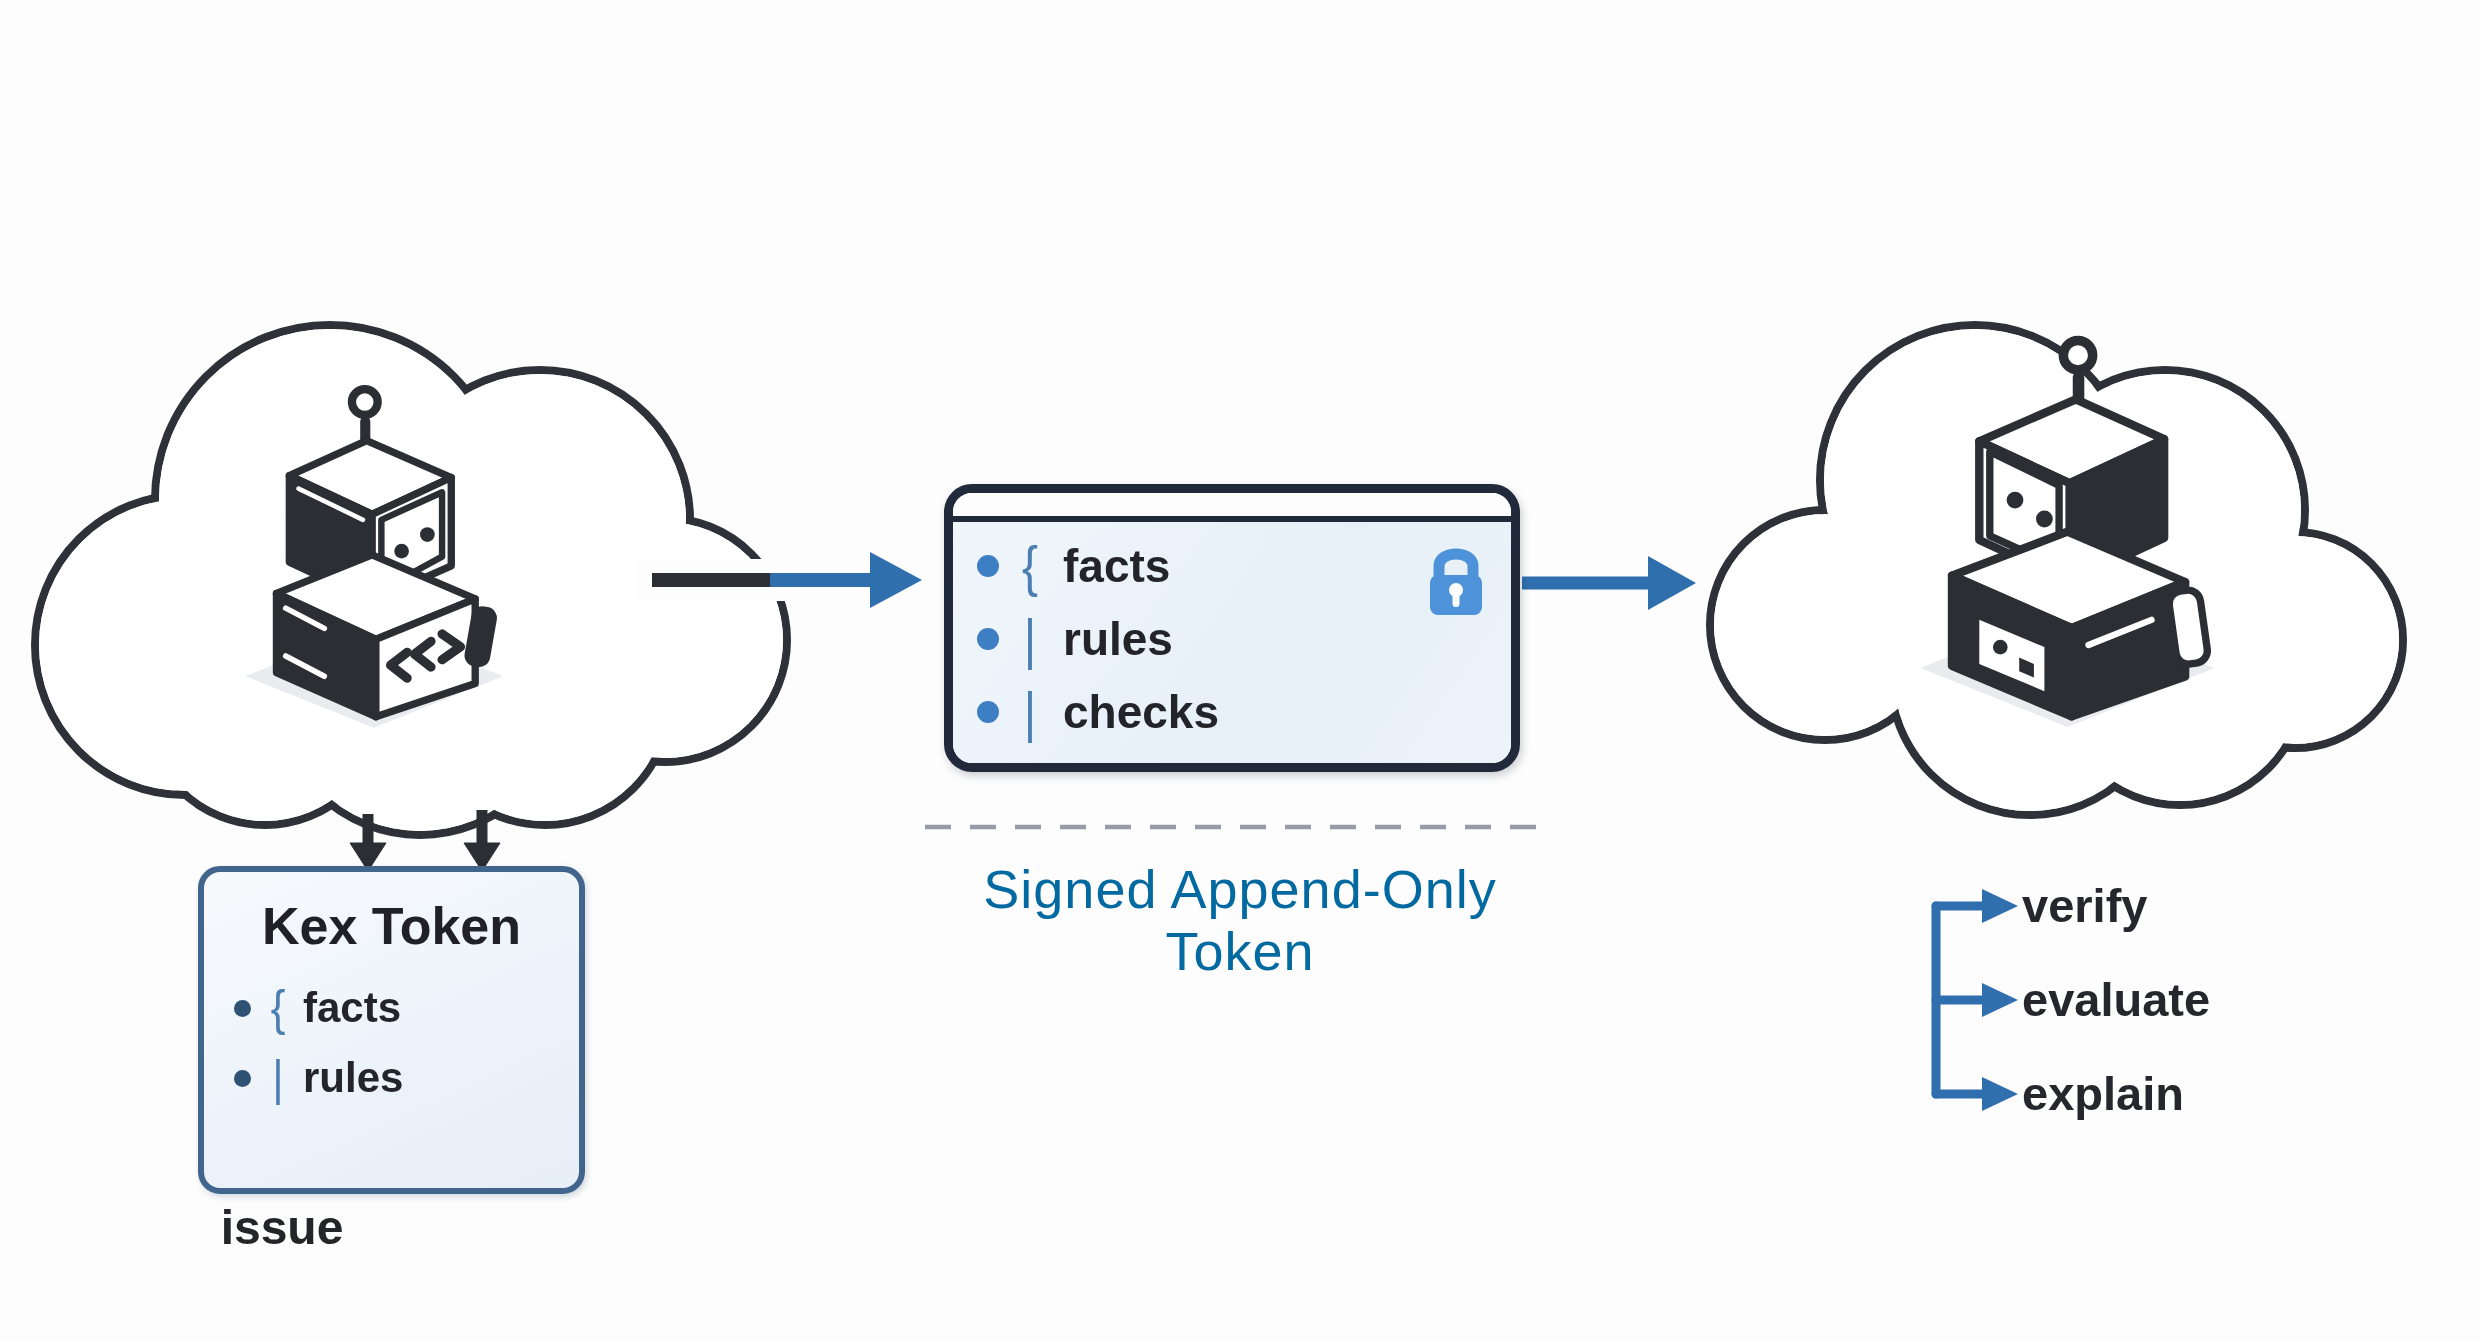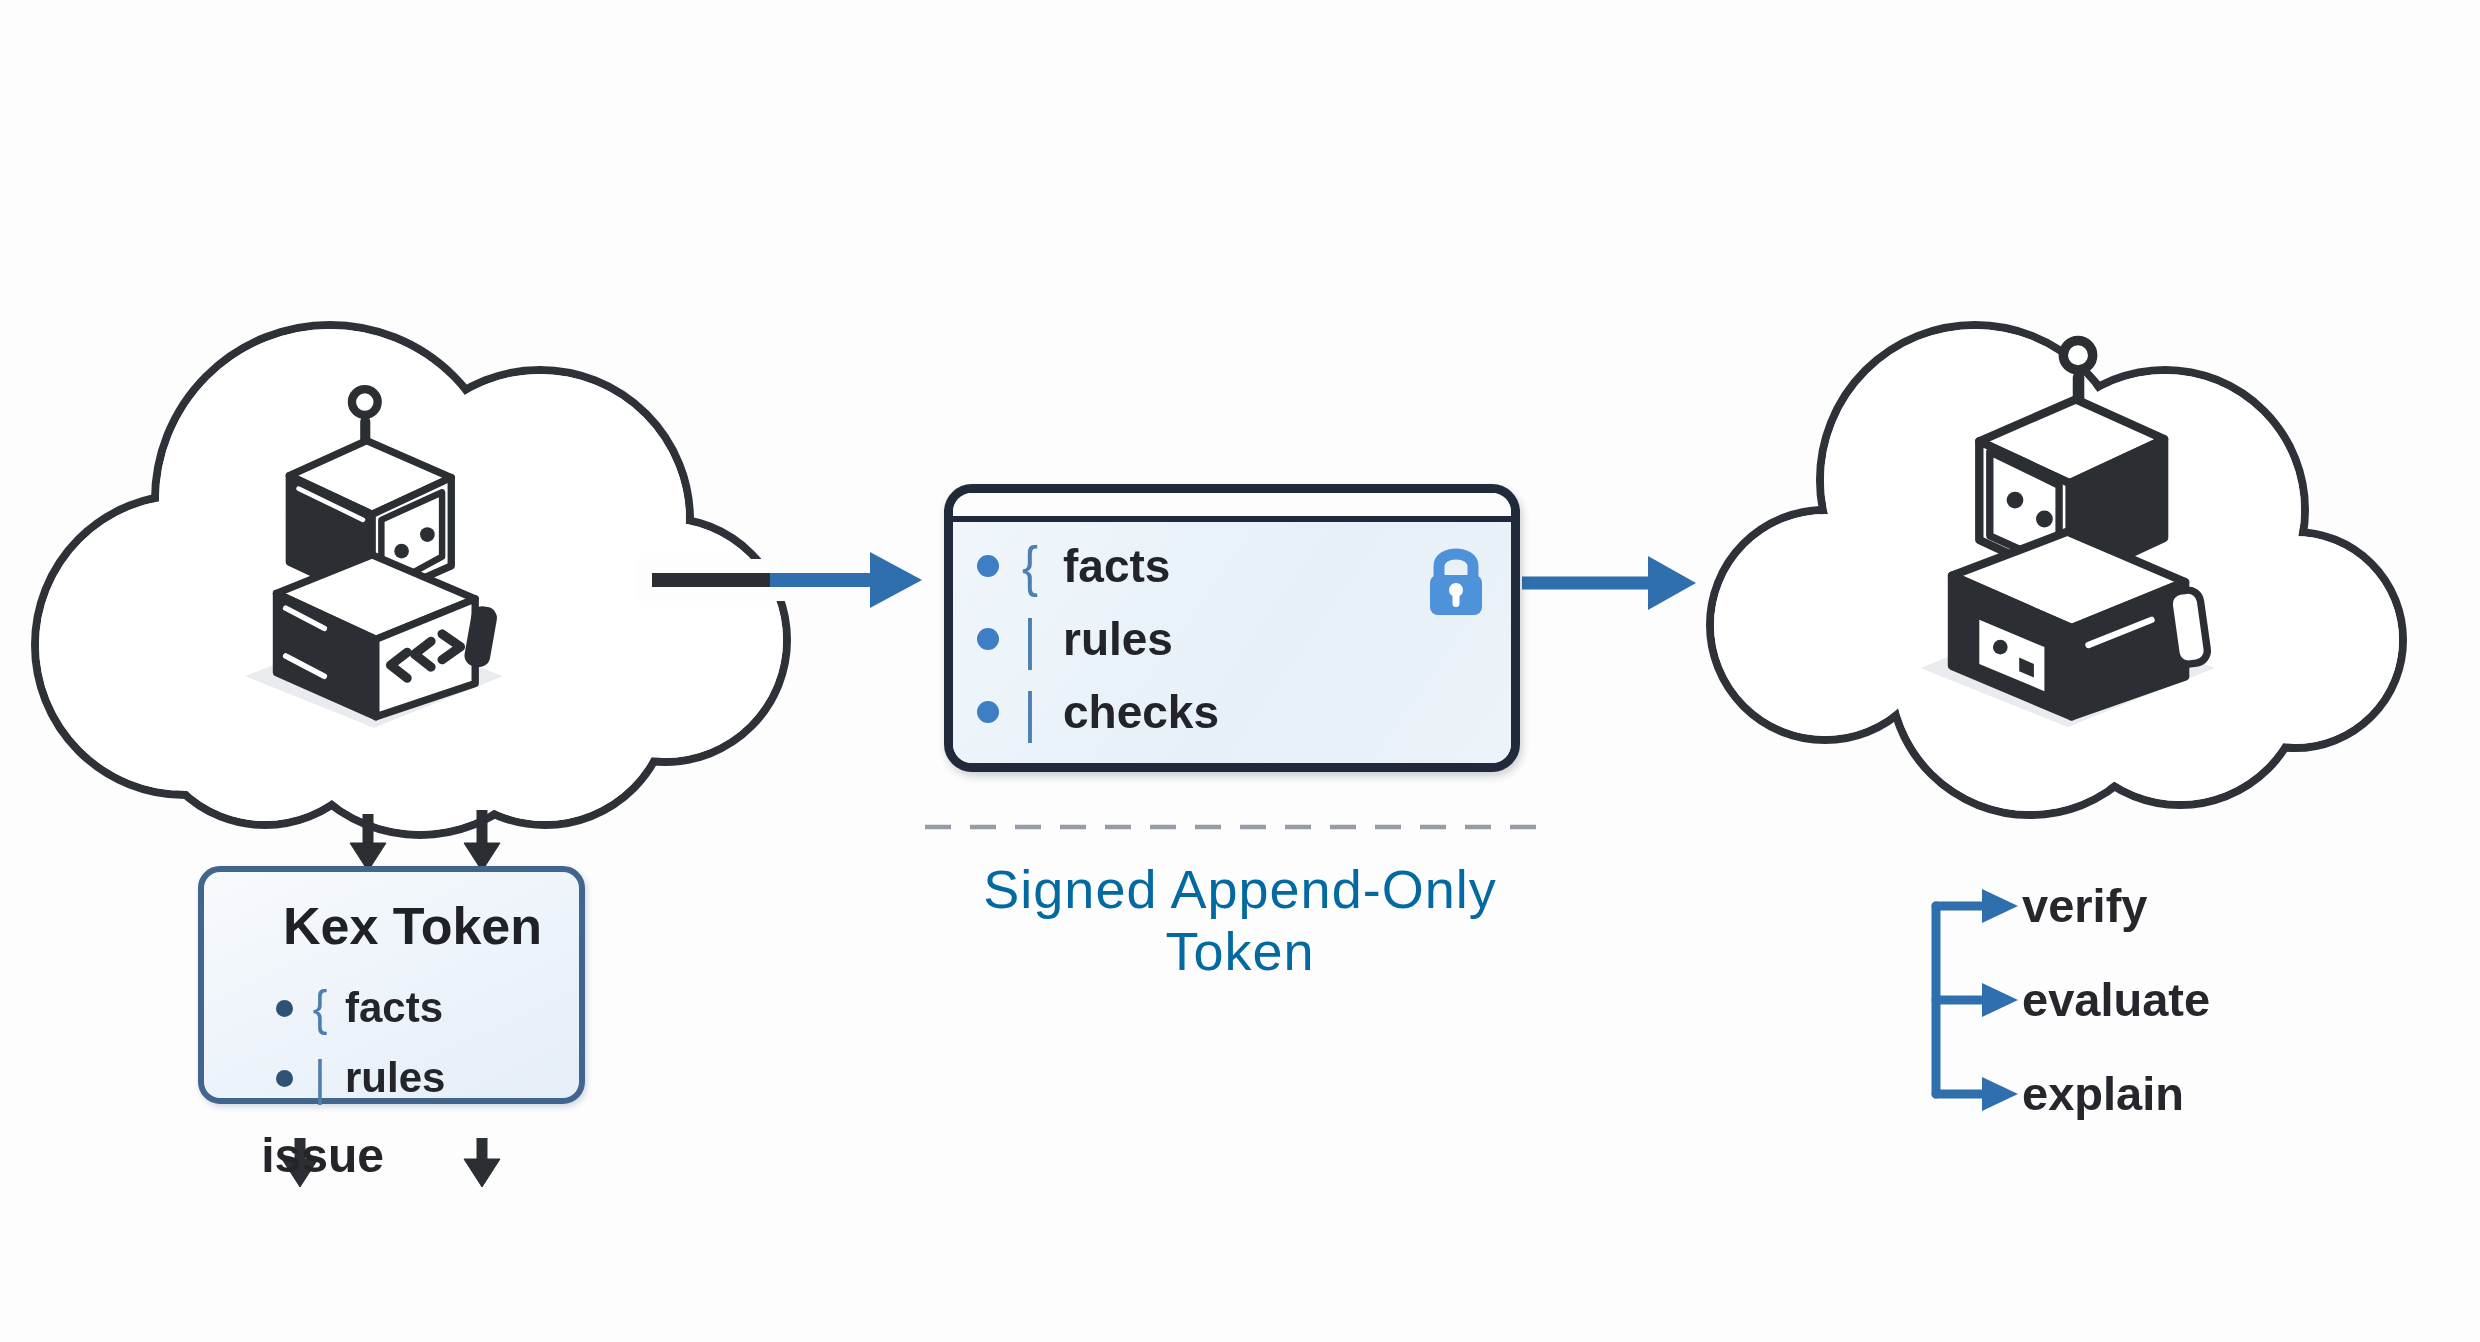--- a/index.html
+++ b/index.html
@@ -22,38 +22,37 @@
   .token-caption {
     position:absolute; left:915px; top:858px; width:650px;
     text-align:center; font-size:54px; font-weight:500;
     color:#0369a1; letter-spacing:1px;
   }
 
   .action-label {
     position:absolute; text-align:center;
     font-size:48px; font-weight:600; color:#232529;
   }
-  .issue-label     { left:180px; top:1128px; width:204px;text-align:right; }
+  .issue-label     { left:180px; top:1200px; width:204px; }
   .attenuate-label { left:372px; top:1200px; width:260px; }
 
   .c-action {
     position:absolute; left:2022px; width:320px;
     font-size:47px; font-weight:600; color:#25272c; line-height:56px;
   }
   .c-action-0 { top:878px; }
   .c-action-1 { top:972px; }
   .c-action-2 { top:1066px; }
 
   
   .kex-box {
-    position:absolute; left:198px; top:866px; width:387px; height:238px;
+    position:absolute; left:198px; top:866px; width:387px; height:328px;
     box-sizing:border-box; border:6px solid #41658c; border-radius:22px;
     background:linear-gradient(155deg,#f7fafd 0%,#eaf1f9 70%,#e6eef8 100%);
     box-shadow:2px 3px 6px rgba(40,70,110,0.20);
-    padding-left:42px;
   }
   .kex-title {
     margin-top:26px; text-align:center;
     font-size:52px; font-weight:700; color:#1f2126; line-height:56px;
   }
   .kex-list { margin:28px 0 0 30px; display:flex; flex-direction:column; gap:18px; }
   .kex-row { display:flex; align-items:center; height:52px; }
   .kex-row .dot { width:17px; height:17px; border-radius:50%; background:#2d5273; margin-right:14px; flex:none; }
   .kex-row .brace { width:26px; text-align:center; color:#4b7fb2; font-size:44px; font-weight:400;
                     transform:scaleY(1.12); margin-right:12px; }

